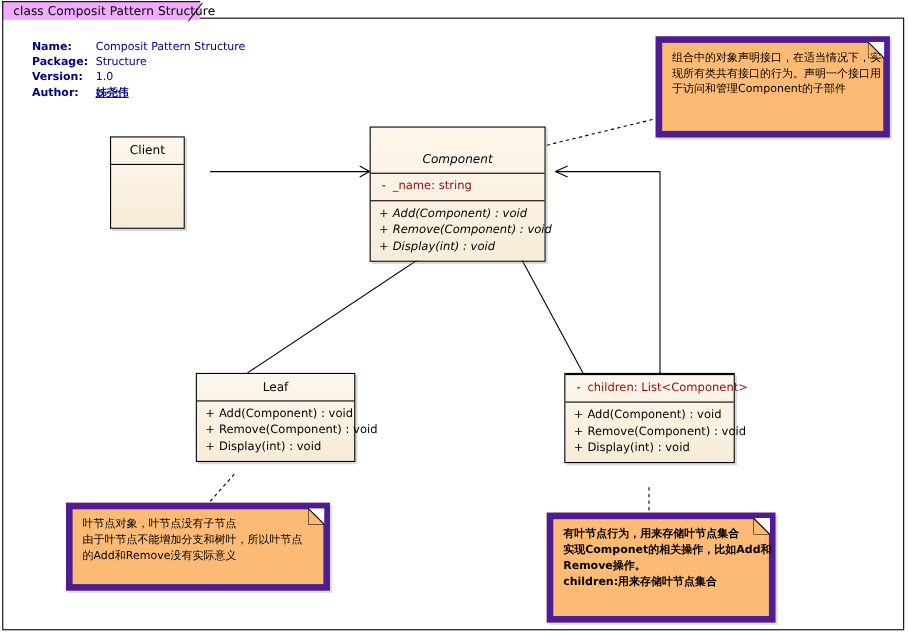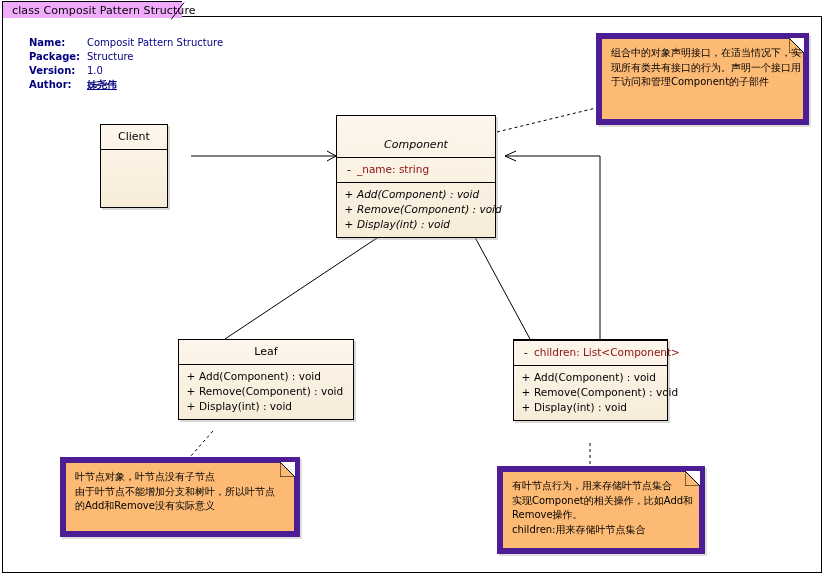--- a/index.html
+++ b/index.html
@@ -242,21 +242,21 @@
         <span class="uml-vis">+</span>
         <span class="uml-member">Remove(Component) : void</span>
       </div>
       <div class="uml-row uml-op italic">
         <span class="uml-vis">+</span>
         <span class="uml-member">Display(int) : void</span>
       </div>
     </div>
   </div>
 
-  <div class="uml-class" id="cls-leaf" style="left:178px; top:339px; width:176px;">
+  <div class="uml-class" id="cls-leaf" style="left:178px; top:339px; width:145px;">
     <div class="uml-name">Leaf</div>
     <div class="uml-sep"></div>
     <div class="uml-compartment">
       <div class="uml-row uml-op">
         <span class="uml-vis">+</span>
         <span class="uml-member">Add(Component) : void</span>
       </div>
       <div class="uml-row uml-op">
         <span class="uml-vis">+</span>
         <span class="uml-member">Remove(Component) : void</span>
@@ -306,21 +306,21 @@
   <div class="uml-note" id="note-leaf" style="left:60px; top:457px; width:240px; height:80px;">
     <svg class="note-fold" viewBox="0 0 15 15" width="15" height="15">
       <polygon points="0,0 15,15 15,0" fill="#ffffff" stroke="none"></polygon>
       <path d="M 0,0 L 15,15 M 0,0 L 0,15 L 15,15" stroke="#000000" stroke-width="1" fill="none"></path>
     </svg>
     <div class="note-line">叶节点对象，叶节点没有子节点</div>
     <div class="note-line">由于叶节点不能增加分支和树叶，所以叶节点</div>
     <div class="note-line">的Add和Remove没有实际意义</div>
   </div>
 
-  <div class="uml-note" id="note-composit" style="left:497px; top:466px; width:208px; height:88px;">
+  <div class="uml-note" id="note-composit" style="left:497px; top:466px; width:208px; height:100px;font-weight:bold;">
     <svg class="note-fold" viewBox="0 0 15 15" width="15" height="15">
       <polygon points="0,0 15,15 15,0" fill="#ffffff" stroke="none"></polygon>
       <path d="M 0,0 L 15,15 M 0,0 L 0,15 L 15,15" stroke="#000000" stroke-width="1" fill="none"></path>
     </svg>
     <div class="note-line">有叶节点行为，用来存储叶节点集合</div>
     <div class="note-line">实现Componet的相关操作，比如Add和</div>
     <div class="note-line">Remove操作。</div>
     <div class="note-line">children:用来存储叶节点集合</div>
   </div>
 

